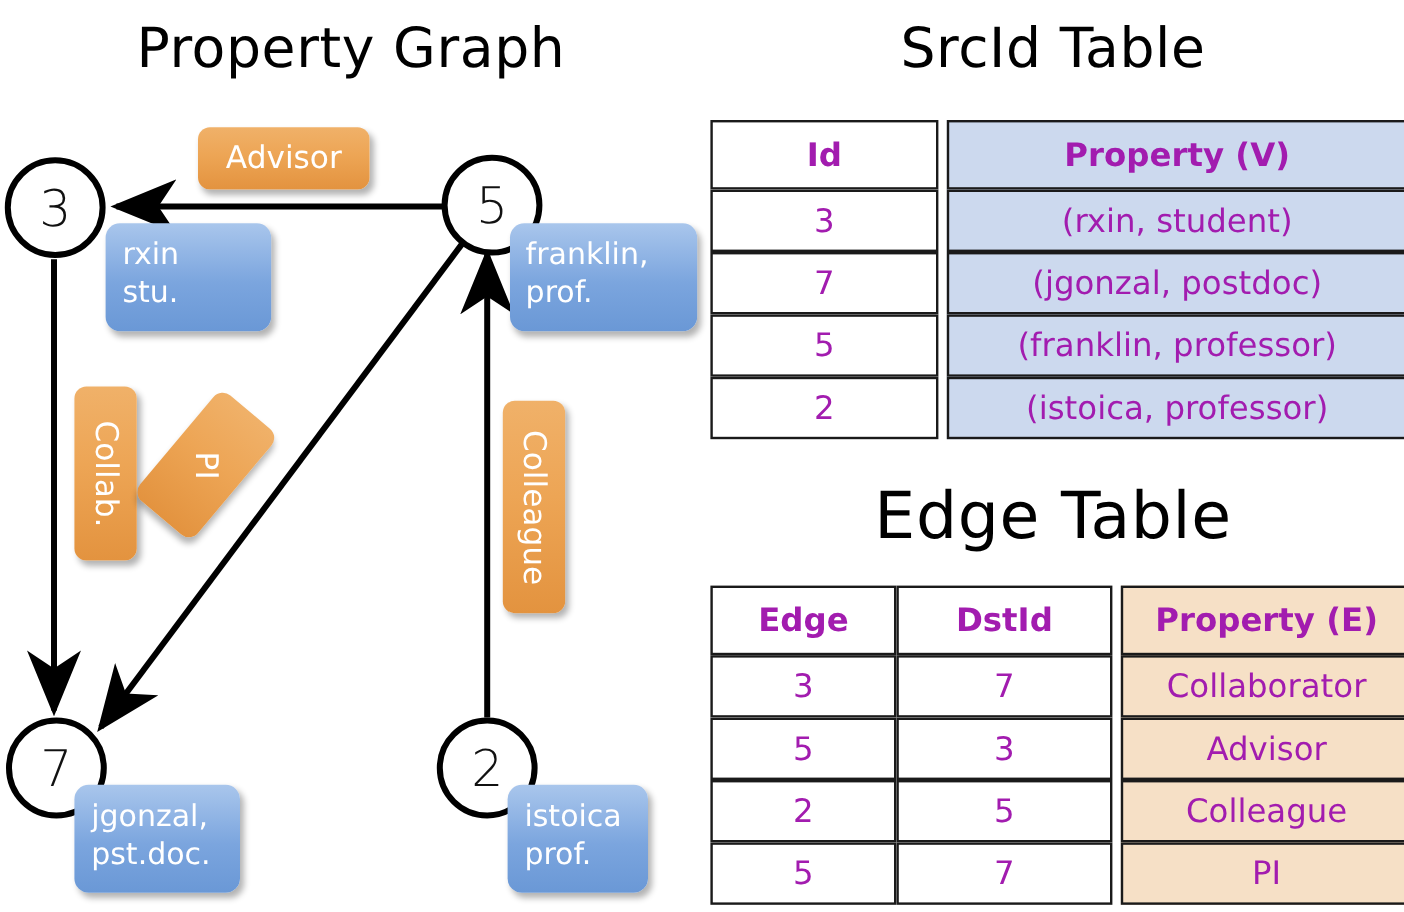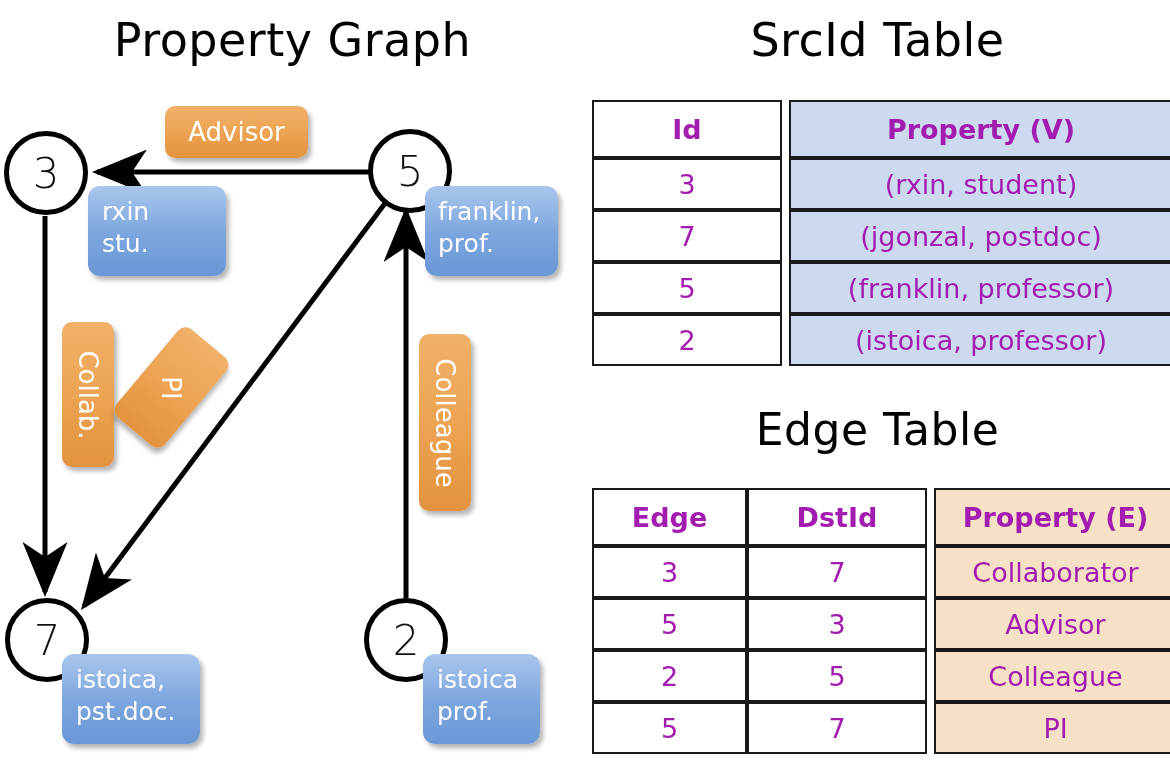--- a/index.html
+++ b/index.html
@@ -31,21 +31,21 @@
     font-size: 46px;
     line-height: 56px;
   }
   #title-vertex-table {
     left: 585px; top: 12px; width: 585px;
     font-size: 46px;
     line-height: 56px;
   }
   #title-edge-table {
     left: 585px; top: 402px; width: 585px;
-    font-size: 44px;
+    font-size: 54px;
     line-height: 56px;
   }
 
   
   #graph-panel {
     position: absolute;
     left: 0; top: 0; width: 585px; height: 760px;
   }
   #graph-svg {
     position: absolute;
@@ -196,24 +196,24 @@
   <div class="vertex" id="vertex-7" style="left:5px; top:598px; width:84px; height:84px;">
     <span>7</span>
   </div>
   <div class="vertex" id="vertex-2" style="left:364px; top:598px; width:84px; height:84px;">
     <span>2</span>
   </div>
 
   <div class="prop-box" id="prop-box-3" style="left:62px; top:186px; width:138px; height:90px;margin-left:26px;">rxin
 stu.</div>
 
-  <div class="prop-box" id="prop-box-5" style="left:425px; top:186px; width:133px; height:90px;padding-left:13px;">franklin,
+  <div class="prop-box" id="prop-box-5" style="left:425px; top:186px; width:156px; height:90px;padding-left:13px;">franklin,
 prof.</div>
 
-  <div class="prop-box" id="prop-box-7" style="left:62px; top:654px; width:138px; height:90px;">istoica,
+  <div class="prop-box" id="prop-box-7" style="left:62px; top:654px; width:138px; height:90px;">jgonzal,
 pst.doc.</div>
 
   <div class="prop-box" id="prop-box-2" style="left:423px; top:654px; width:117px; height:90px;">istoica
 prof.</div>
 </div>
 
 <div class="title" id="title-vertex-table">SrcId Table</div>
 
 <table class="data-table" id="vertex-table">
   <thead>

